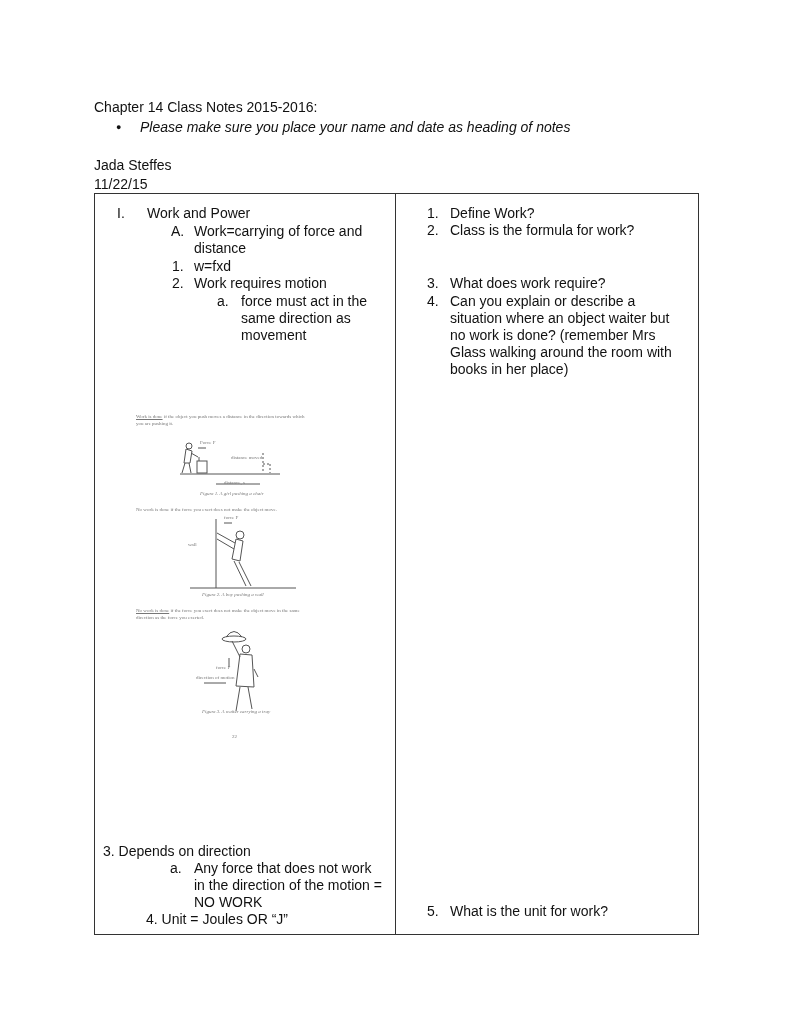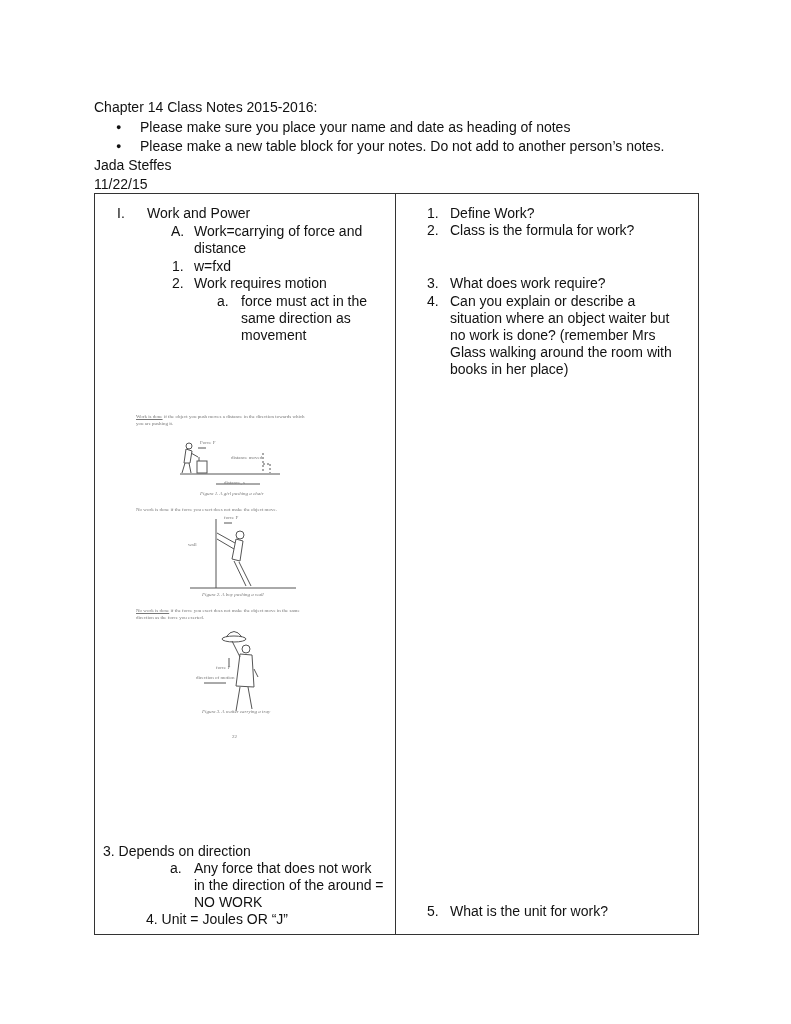--- a/index.html
+++ b/index.html
@@ -1,42 +1,39 @@
 <!DOCTYPE html>
 <html><head>
 <meta charset="utf-8">
 <style>
   html, body { margin:0; padding:0; background:#ffffff; }
   body { width:791px; height:1024px; position:relative; overflow:hidden;
          font-family:"Liberation Sans", sans-serif; color:#111; font-size:14px; }
   .page { position:absolute; left:0; top:5px; width:791px; height:1014px; }
   .hdr-line { position:absolute; left:94px; white-space:nowrap; font-size:14px; line-height:17px; }
-  .bullet-line { position:absolute; left:116px; white-space:nowrap; font-size:14px; line-height:17px; }
+  .bullet-line { position:absolute; left:116px; white-space:nowrap; font-size:14px; line-height:17px;font-style:italic; }
   .bullet-line .dot { display:inline-block; width:24px; }
   .tbl { position:absolute; left:94px; top:188px; width:605px; height:742px;
          border:1px solid #333; box-sizing:border-box; }
   .divider { position:absolute; left:395px; top:188px; width:1px; height:742px; background:#333; }
   .t { position:absolute; white-space:nowrap; font-size:14px; line-height:17px; }
   .num { position:absolute; white-space:nowrap; font-size:14px; line-height:17px; }
   .fig { position:absolute; }
   .fig-cap { font-family:"Liberation Serif", serif; font-style:italic; font-size:5px; color:#777; position:absolute; white-space:nowrap; }
   .fig-txt { font-family:"Liberation Serif", serif; font-size:5px; color:#777; position:absolute; white-space:nowrap; }
   .u { text-decoration:underline; }
 </style>
 </head>
 <body>
 
 <div class="page">
 
   <div class="hdr-line" style="top:94px">Chapter 14 Class Notes 2015-2016:</div>
   <div class="bullet-line" style="top:114px">
     <span class="dot" style="font-size:9px;vertical-align:2px;">●</span><span>Please make sure you place your name and date as heading of notes</span>
-  </div>
-  <div class="bullet-line" style="top:133px">
-    <span class="dot" style="font-size:9px;vertical-align:2px;">●</span><span>Please make a new table block for your notes.  Do not add to another person’s notes.</span>
   </div>
   <div class="hdr-line" style="top:152px">Jada Steffes</div>
   <div class="hdr-line" style="top:171px">11/22/15</div>
 
   <div class="tbl"></div>
   <div class="divider"></div>
 
   <div>
     <span class="t" style="left:117px;top:200px">I.</span>
     <span class="t" style="left:147px;top:200px">Work and Power</span>
@@ -119,21 +116,21 @@
       <span class="fig-txt" style="left:8px;top:204px;">direction as the force you exerted.</span>
       <span class="fig-txt" style="left:88px;top:254px;">force F</span>
       <span class="fig-txt" style="left:68px;top:264px;">direction of motion</span>
       <span class="fig-cap" style="left:74px;top:298px;">Figure 3. A waiter carrying a tray</span>
       <span class="fig-txt" style="left:104px;top:323px;">22</span>
     </div>
 
     <span class="t" style="left:103px;top:838px">3. Depends on direction</span>
     <span class="t" style="left:170px;top:855px">a.</span>
     <span class="t" style="left:194px;top:855px">Any force that does not work</span>
-    <span class="t" style="left:194px;top:872px">in the direction of the around =</span>
+    <span class="t" style="left:194px;top:872px">in the direction of the motion =</span>
     <span class="t" style="left:194px;top:889px">NO WORK</span>
     <span class="t" style="left:146px;top:906px">4.  Unit = Joules OR “J”</span>
   </div>
 
   <div>
     <span class="num" style="left:427px;top:200px">1.</span>
     <span class="t" style="left:450px;top:200px">Define Work?</span>
 
     <span class="num" style="left:427px;top:217px">2.</span>
     <span class="t" style="left:450px;top:217px">Class is the formula for work?</span>

